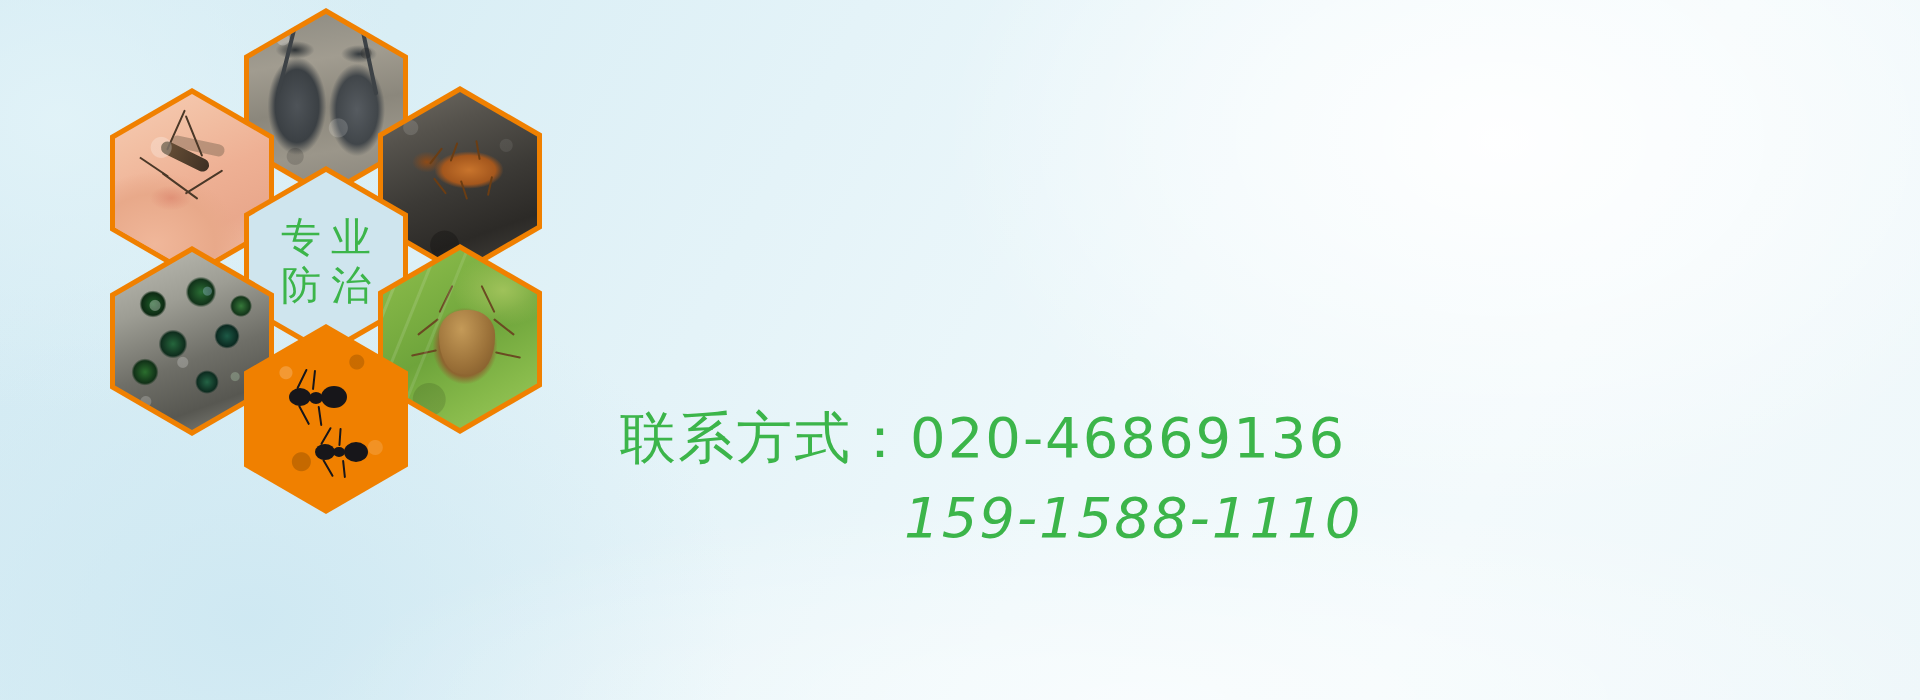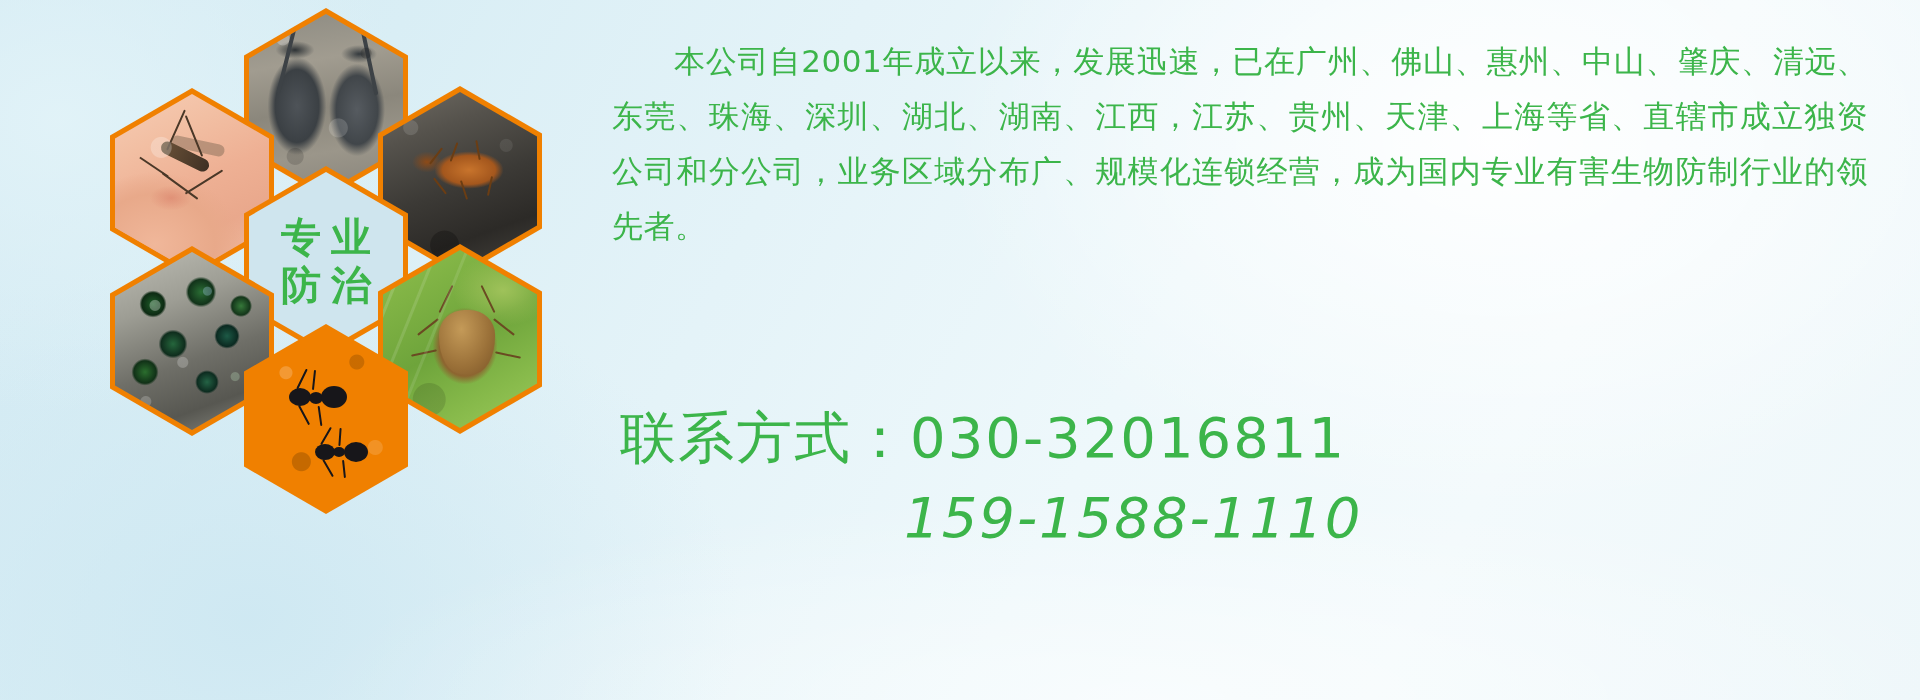--- a/index.html
+++ b/index.html
@@ -230,21 +230,21 @@
   .hex.h-center .inner{ background:#cfe5ee; }
   .slogan{
     position:absolute; inset:0;
     display:flex; flex-direction:column;
     align-items:center; justify-content:center;
     gap:6px;
   }
   .slogan span{
     color:#3cb54a;
     font-size:40px;
-    font-weight:bold;
+    font-weight:normal;
     letter-spacing:10px;
     text-indent:10px;
     line-height:1.05;
     font-family:"DejaVu Sans","Liberation Sans",sans-serif;
   }
 
   
   .copy{
     position:absolute;
     left:612px; top:34px;
@@ -371,22 +371,19 @@
               <div class="leg l2"></div>
               <div class="leg l3"></div>
               <div class="leg l4"></div>
           </div>
         </div>
       </div>
     </div>
 
   </div>
 
-  <div class="copy">
-    <p class="paragraph">本公司自2001年成立以来，发展迅速，已在广州、佛山、惠州、中山、肇庆、清远、东莞、珠海、深圳、湖北、湖南、江西，江苏、贵州、天津、上海等省、直辖市成立独资公司和分公司，业务区域分布广、规模化连锁经营，成为国内专业有害生物防制行业的领先者。</p>
-  </div>
 
   <div class="contact">
-    <div class="contact-line l1">联系方式：030-32016811</div>
+    <div class="contact-line l1">联系方式：020-46869136</div>
     <div class="contact-line l2">159-1588-1110</div>
   </div>
 
 </div>
 
 </body></html>

